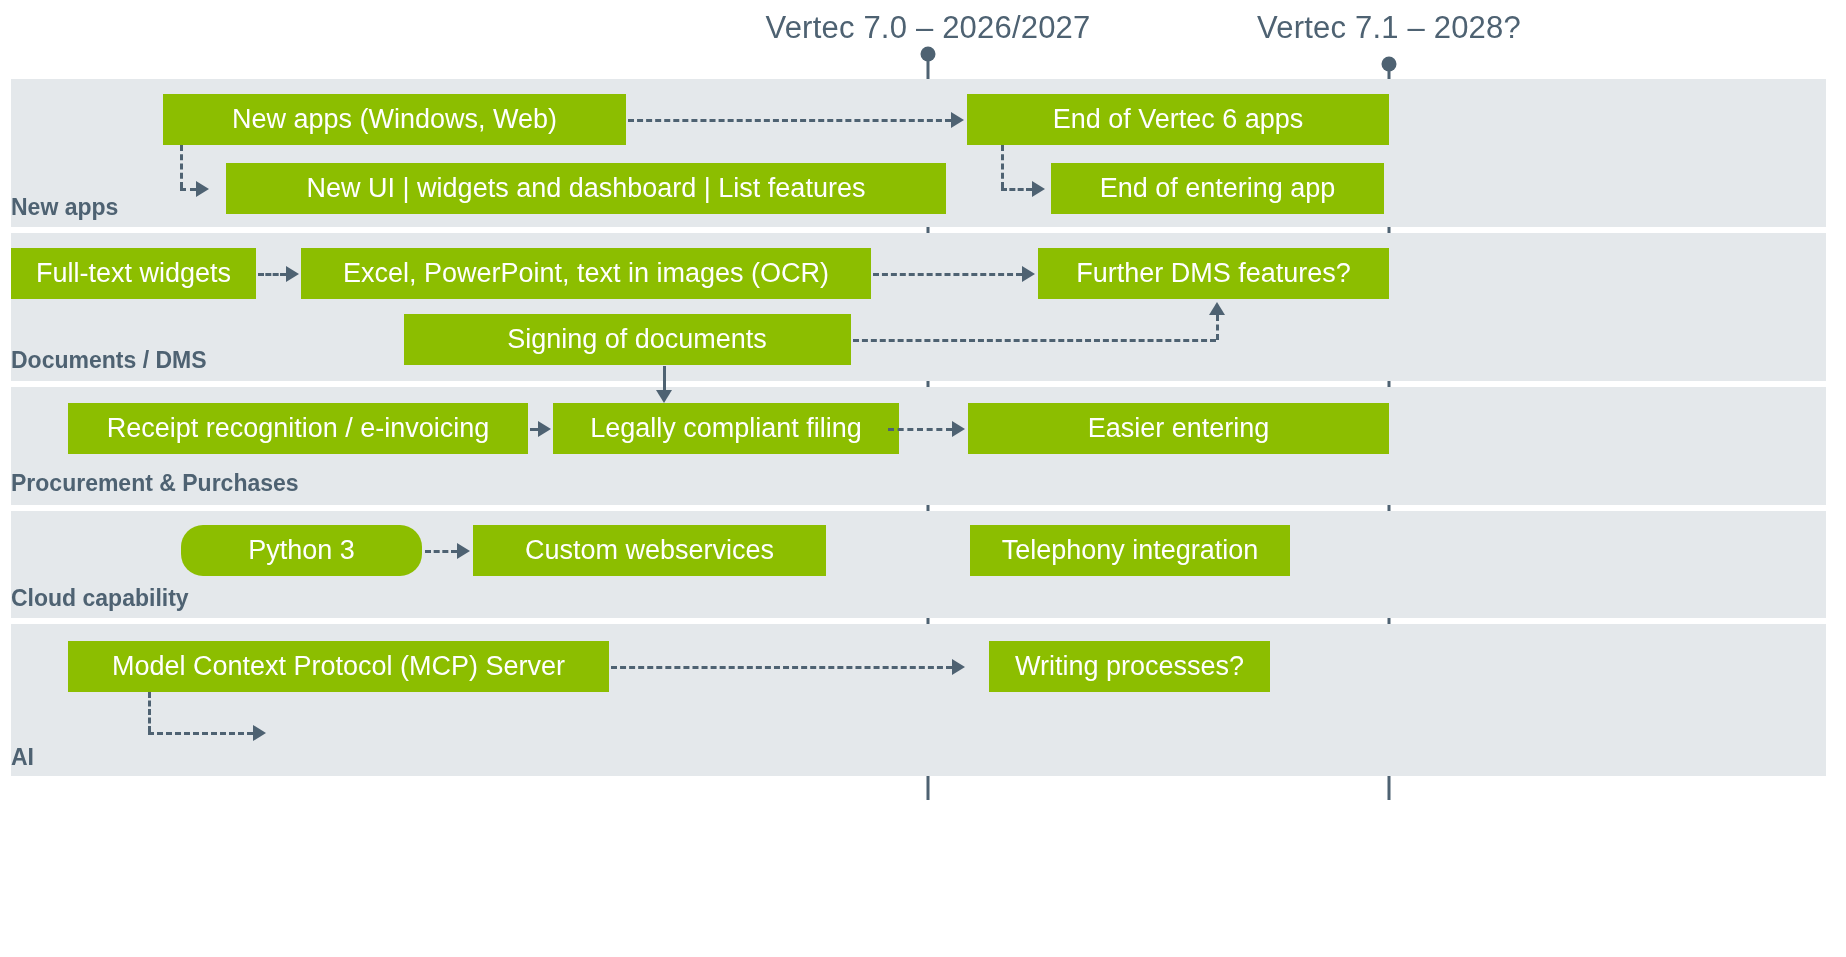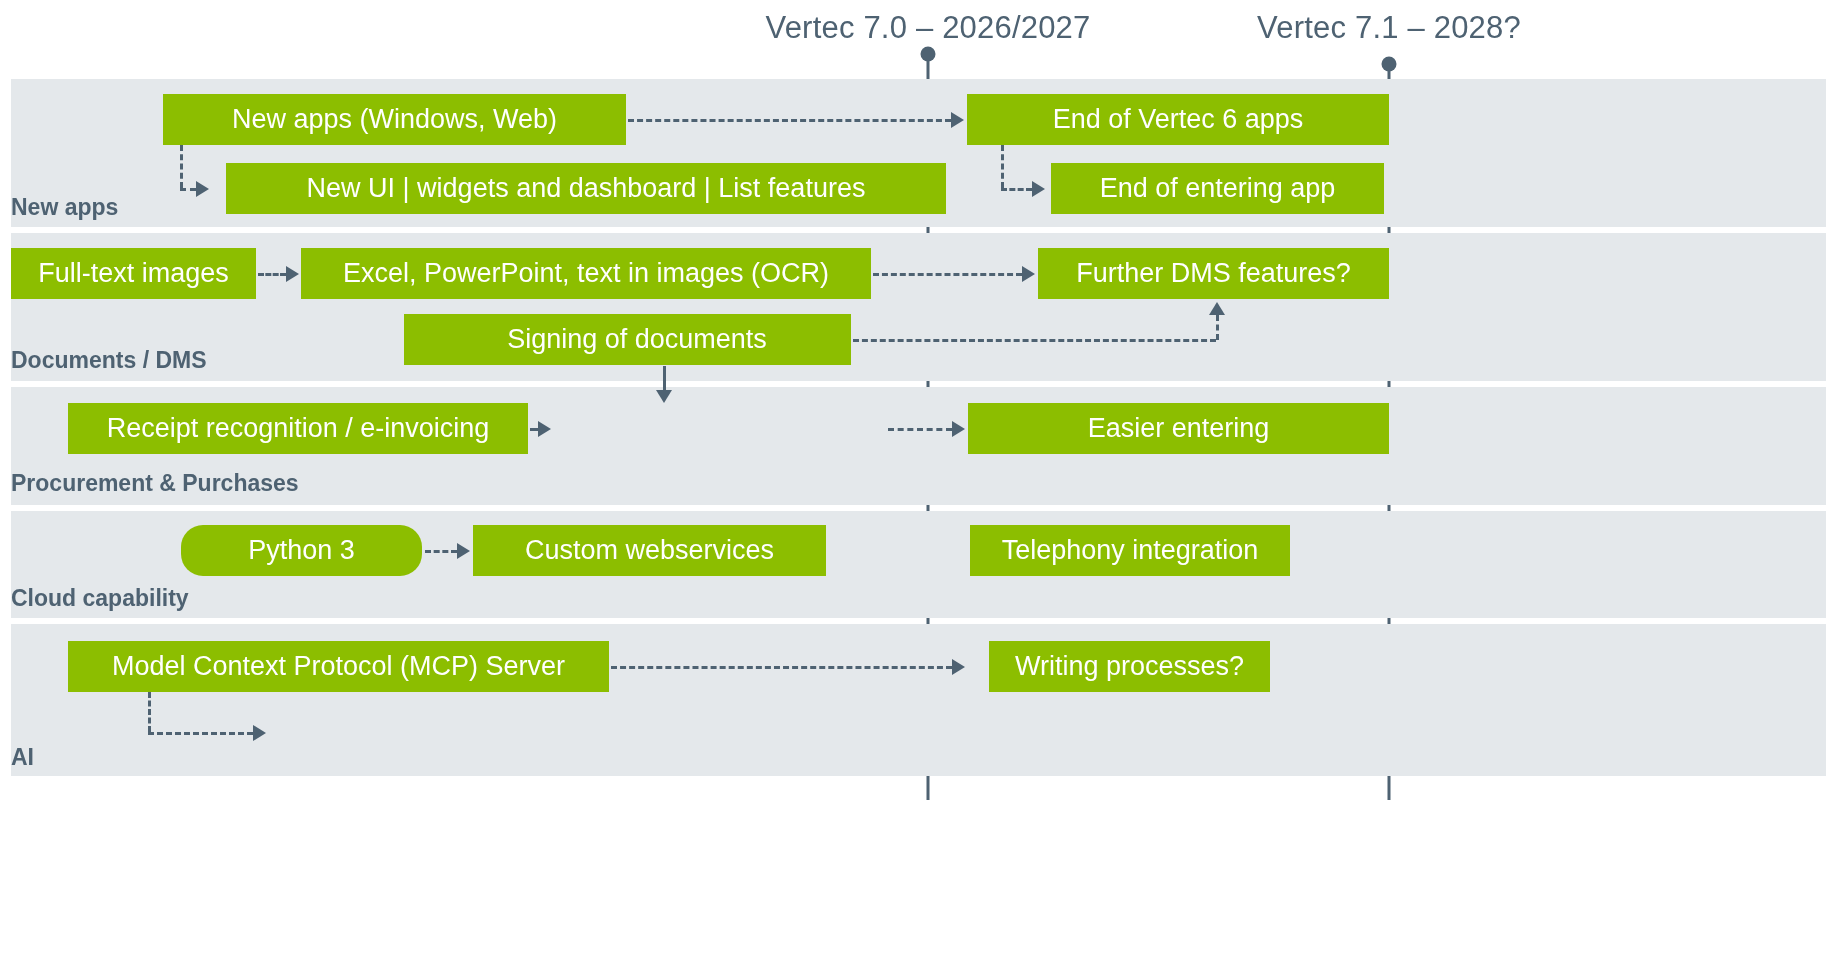--- a/index.html
+++ b/index.html
@@ -143,21 +143,21 @@
   <div class="conn-h" style="left:180px; top:188px; width:16px;"></div>
   <div class="arrow-right" style="left:196px; top:189px;"></div>
 
   <div class="conn-v" style="left:1001px; top:145px; height:43px;"></div>
   <div class="conn-h" style="left:1001px; top:188px; width:31px;"></div>
   <div class="arrow-right" style="left:1032px; top:189px;"></div>
 
   <div class="band" style="top:233px; height:148px;"></div>
   <div class="band-label" style="top:347px;">Documents / DMS</div>
 
-  <div class="task" style="left:11px; top:248px; width:245px; height:51px;">Full-text images</div>
+  <div class="task" style="left:11px; top:248px; width:245px; height:51px;">Full-text widgets</div>
 
   <div class="task" style="left:301px; top:248px; width:570px; height:51px;">Excel, PowerPoint, text in images (OCR)</div>
 
   <div class="task" style="left:404px; top:314px; width:447px; height:51px;padding-left:33px;">Signing of documents</div>
 
   <div class="task" style="left:1038px; top:248px; width:351px; height:51px;">Further DMS features?</div>
 
   <div class="conn-h" style="left:258px; top:273px; width:28px;"></div>
   <div class="arrow-right" style="left:286px; top:274px;"></div>
 
@@ -166,20 +166,21 @@
 
   <div class="conn-h" style="left:853px; top:339px; width:363px;"></div>
   <div class="conn-v" style="left:1216px; top:315px; height:25px;"></div>
   <div class="arrow-up" style="left:1217px; top:302px;"></div>
 
   <div class="band" style="top:387px; height:118px;"></div>
   <div class="band-label" style="top:470px;">Procurement &amp; Purchases</div>
 
   <div class="task" style="left:68px; top:403px; width:460px; height:51px;">Receipt recognition / e-invoicing</div>
 
+  <div class="task" style="left:553px; top:403px; width:346px; height:51px;">Legally compliant filing</div>
 
   <div class="task" style="left:968px; top:403px; width:421px; height:51px;">Easier entering</div>
 
   <div class="conn-v solid" style="left:663px; top:366px; height:24px;"></div>
   <div class="arrow-down" style="left:664px; top:390px;"></div>
 
   <div class="conn-h" style="left:530px; top:428px; width:8px;"></div>
   <div class="arrow-right" style="left:538px; top:429px;"></div>
 
   <div class="conn-h" style="left:888px; top:428px; width:64px;"></div>

